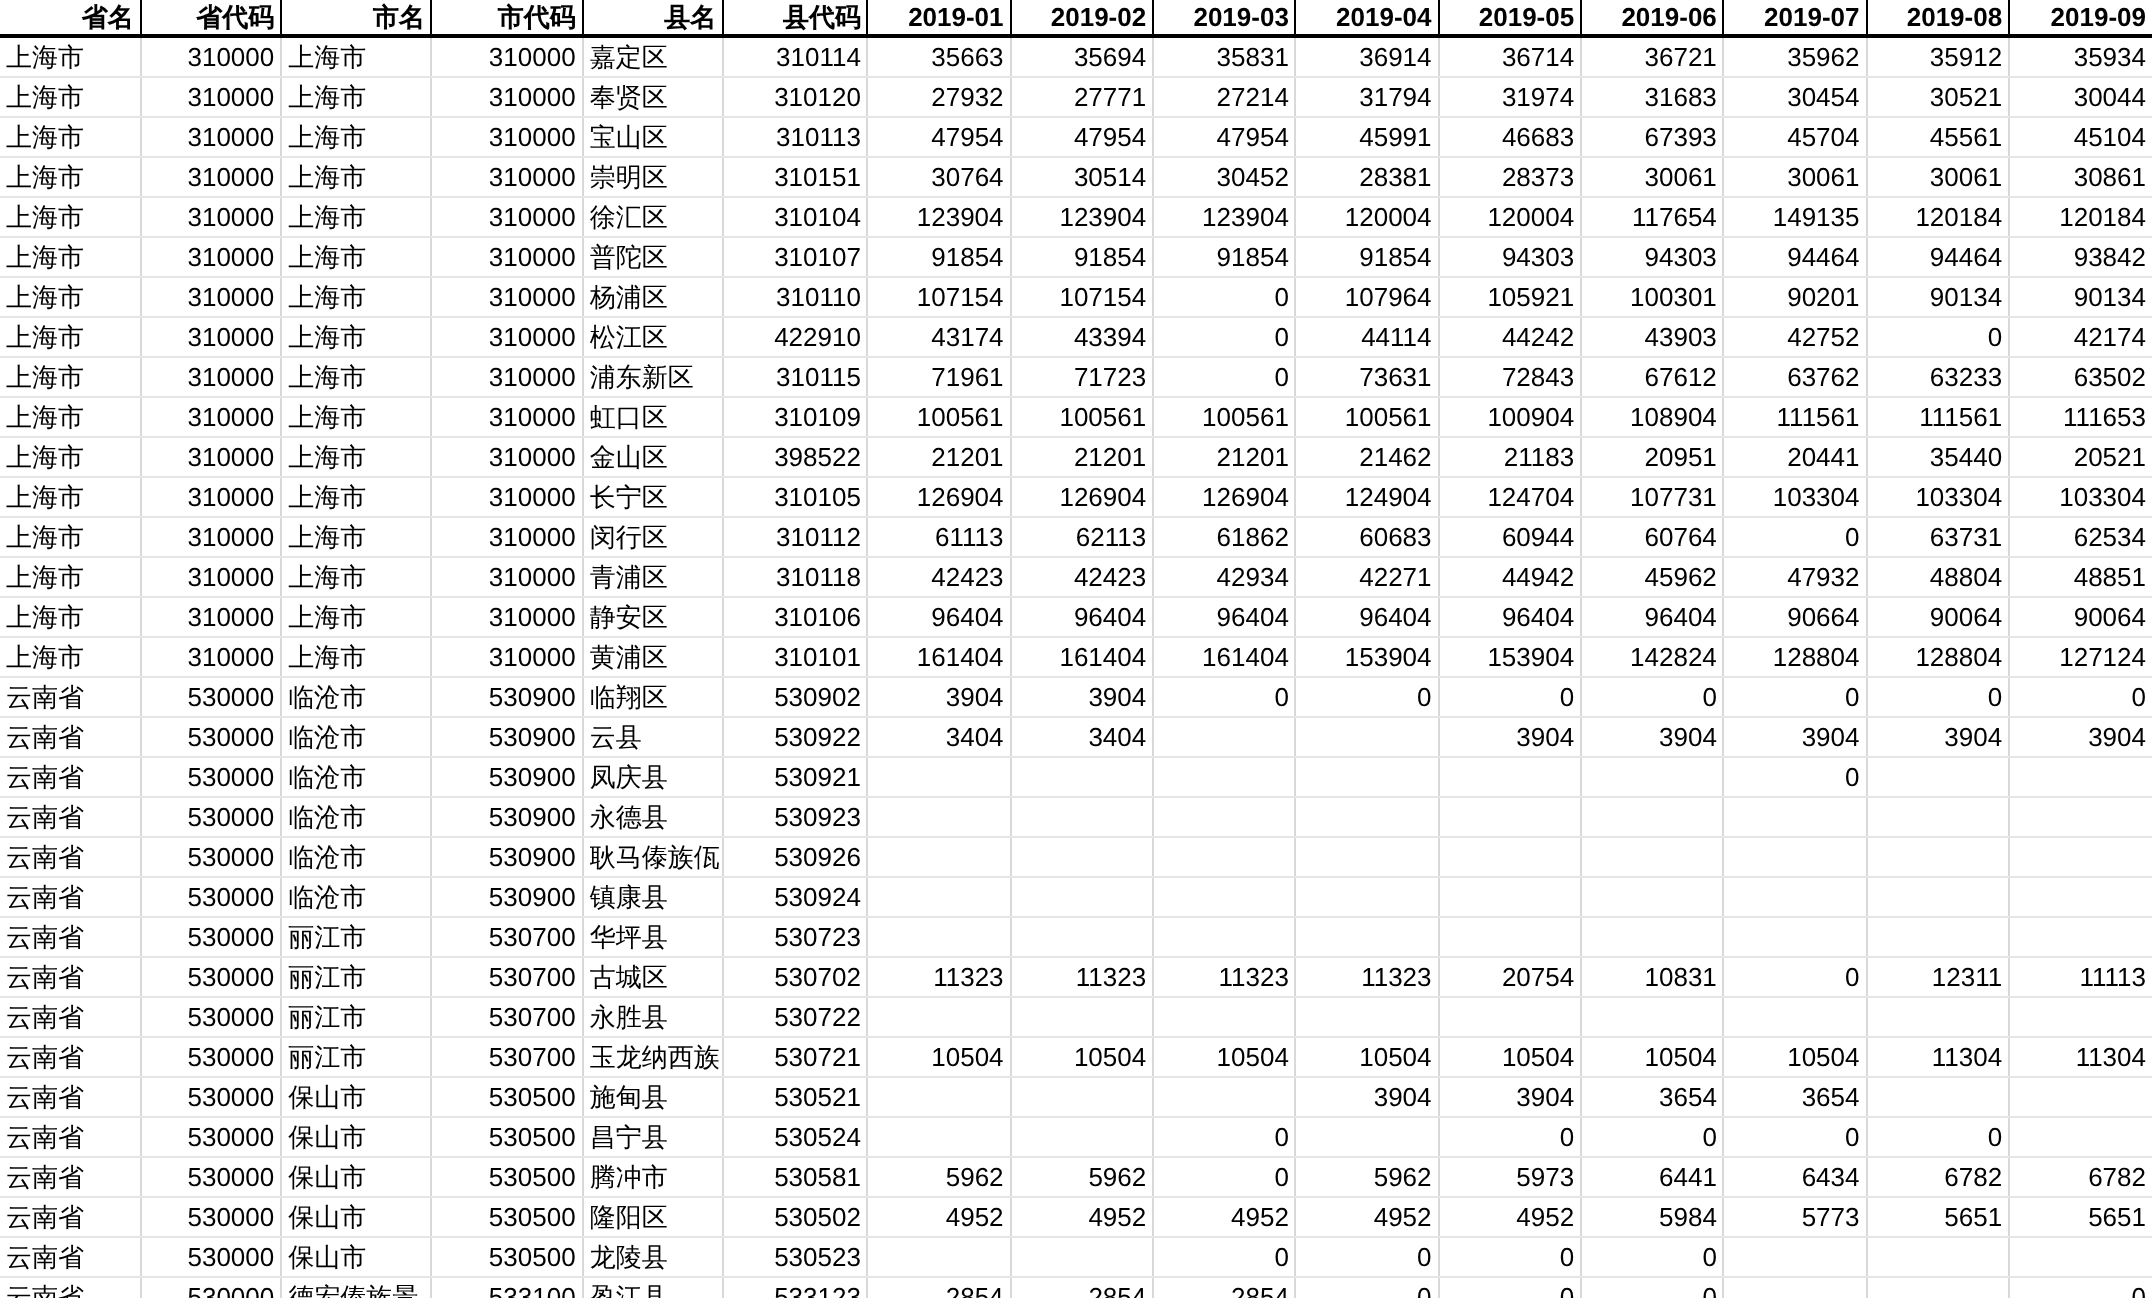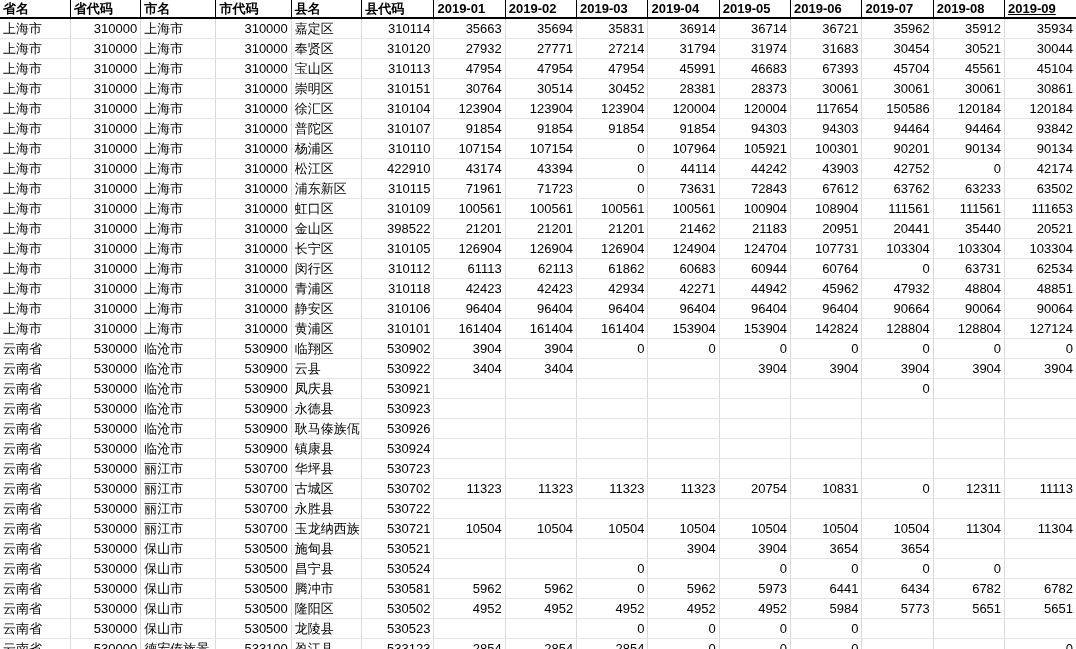--- a/index.html
+++ b/index.html
@@ -33,30 +33,30 @@
   table.grid col.c-citycode  { width: 75px;  }
   table.grid col.c-cnty      { width: 70px;  }
   table.grid col.c-cntycode  { width: 72px;  }
   table.grid col.c-month     { width: 71px;  }
 
   thead th {
     height: 17px;
     line-height: 16px;
     font-weight: bold;
     font-size: 13px;
-    text-align: left;
+    text-align: right;
     border-right: 1px solid #000000;
     border-bottom: 2px solid #000000;
     padding: 0 3px;
     white-space: nowrap;
     overflow: hidden;
     background: #ffffff;
     vertical-align: middle;
   }
-  thead th.last { border-right: none; text-decoration: underline; }
+  thead th.last { border-right: none; }
 
   tbody td {
     height: 19px;
     line-height: 18px;
     border-right: 1px solid #d9d9d9;
     border-bottom: 1px solid #e6e6e6;
     padding: 0 3px;
     white-space: nowrap;
     overflow: hidden;
     font-size: 13px;
@@ -183,21 +183,21 @@
           <td class="txt">上海市</td>
           <td class="num">310000</td>
           <td class="txt">徐汇区</td>
           <td class="num">310104</td>
           <td class="num">123904</td>
           <td class="num">123904</td>
           <td class="num">123904</td>
           <td class="num">120004</td>
           <td class="num">120004</td>
           <td class="num">117654</td>
-          <td class="num">150586</td>
+          <td class="num">149135</td>
           <td class="num">120184</td>
           <td class="num last">120184</td>
         </tr>
         <tr>
           <td class="txt">上海市</td>
           <td class="num">310000</td>
           <td class="txt">上海市</td>
           <td class="num">310000</td>
           <td class="txt">普陀区</td>
           <td class="num">310107</td>

